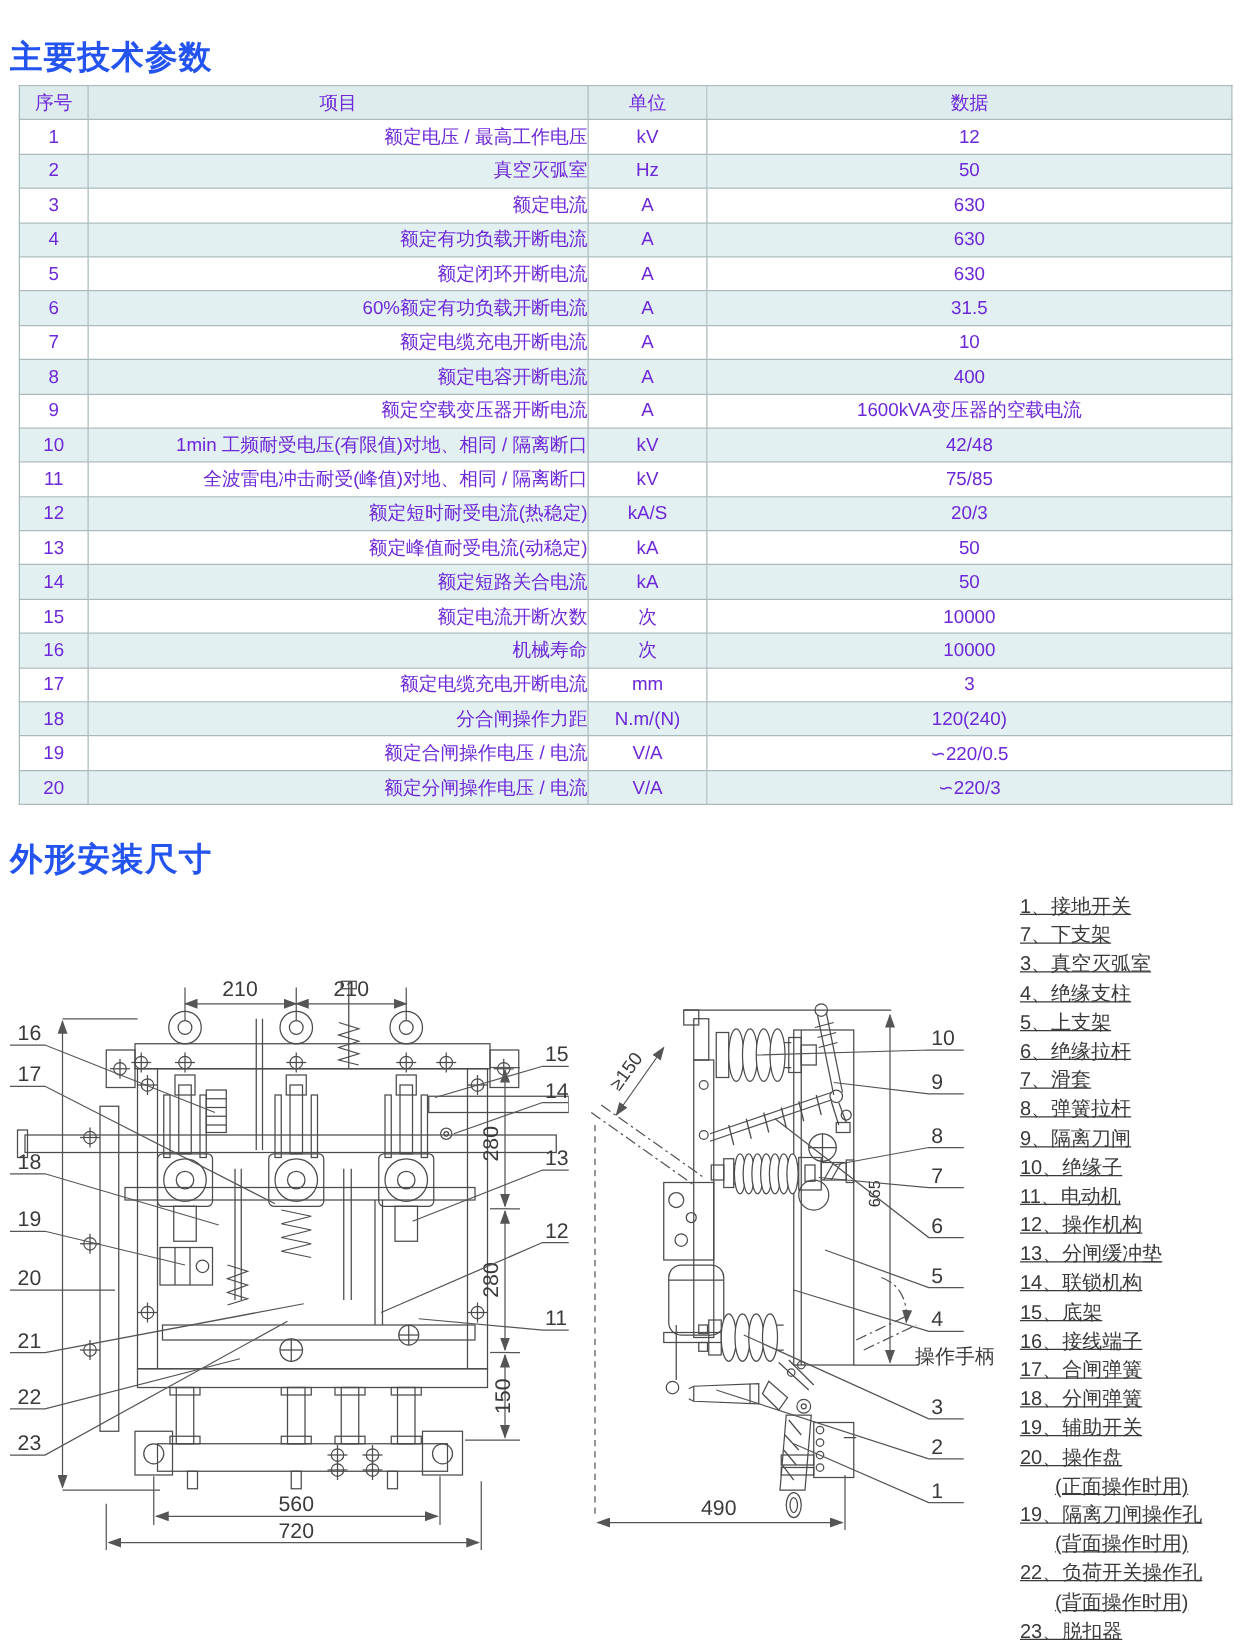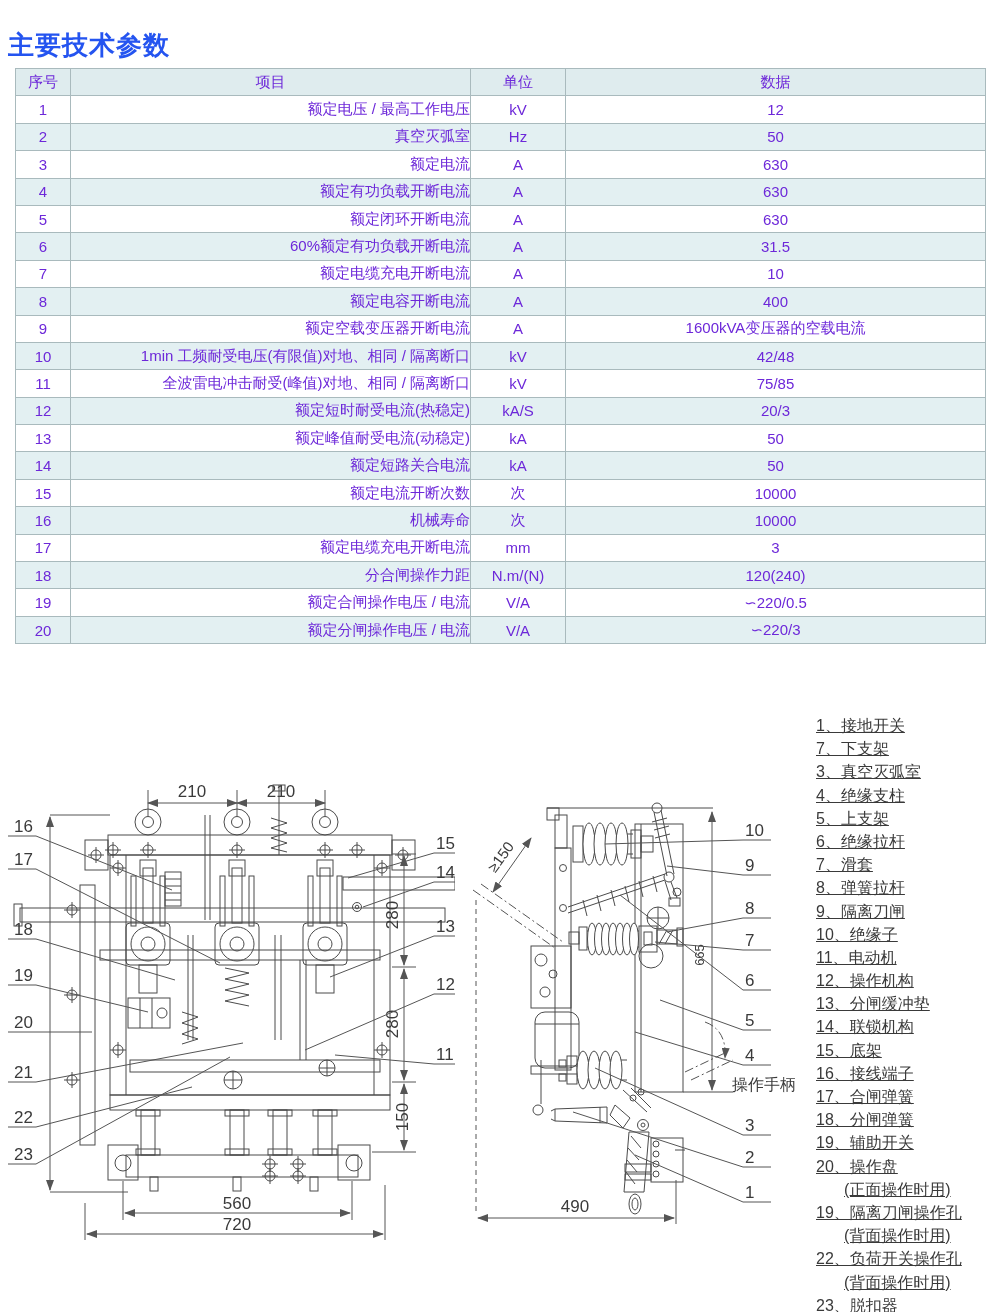--- a/index.html
+++ b/index.html
@@ -171,20 +171,21 @@
         </tr>
         <tr>
           <td class="c-no">20</td>
           <td class="c-item">额定分闸操作电压 / 电流</td>
           <td class="c-unit">V/A</td>
           <td class="c-value">∽220/3</td>
         </tr>
       </tbody>
   </table>
 
+  <h1 class="sec-title" id="title2">外形安装尺寸</h1>
 
   <svg id="front-svg" class="figure" width="462" height="505" viewBox="0 0 462 505">
     <defs>
       <marker id="aF" markerWidth="11" markerHeight="8" refX="10" refY="4" orient="auto-start-reverse">
         <path d="M0,0 L11,4 L0,8 z" fill="#555"></path>
       </marker>
       <g id="xcF">
         <circle r="5" class="ln"></circle>
           <line x1="-8" y1="0" x2="8" y2="0" class="ln"></line>
           <line x1="0" y1="-8" x2="0" y2="8" class="ln"></line>

